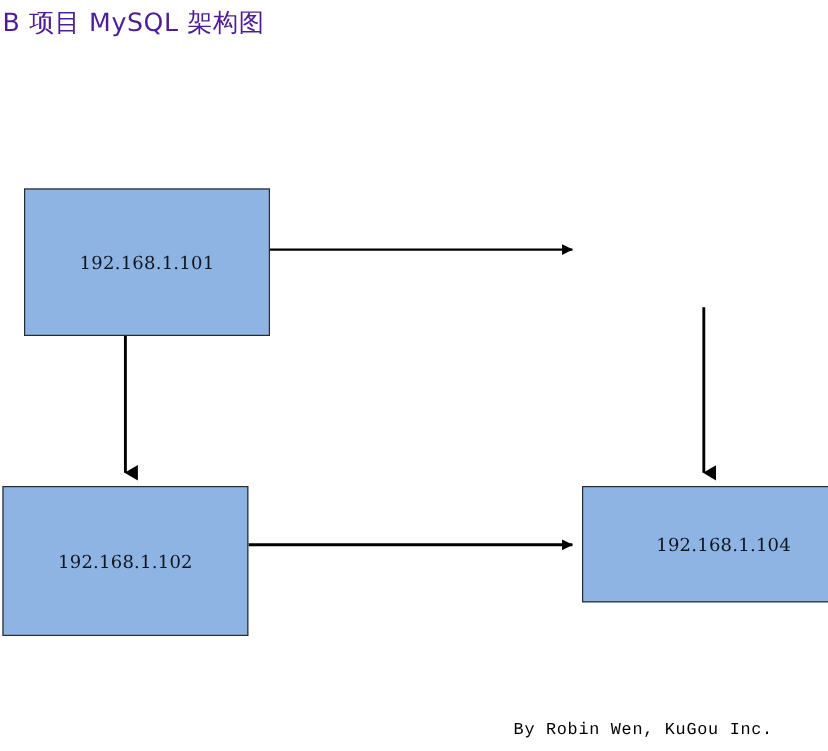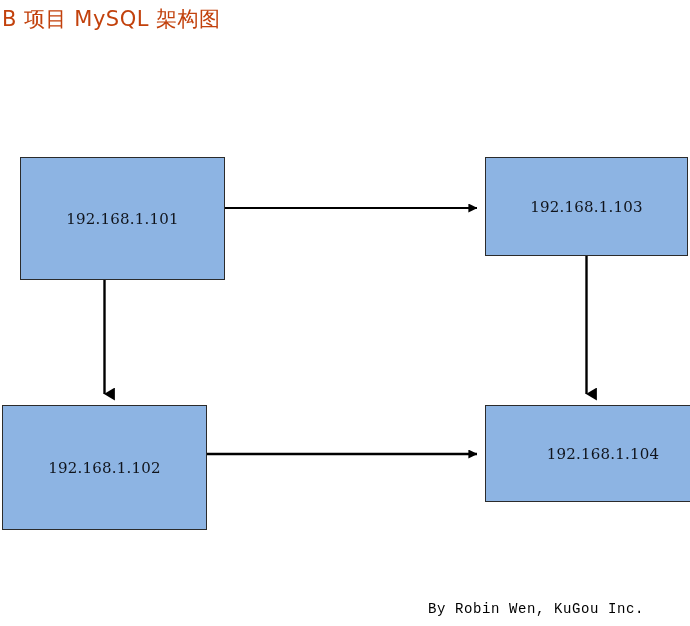--- a/index.html
+++ b/index.html
@@ -27,21 +27,21 @@
 
   #page-title {
     position: absolute;
     left: 2px;
     top: 6px;
     font-family: "DejaVu Sans", "Liberation Sans", sans-serif;
     font-size: 21px;
     line-height: 26px;
     font-weight: 400;
     letter-spacing: 0.5px;
-    color: #c2410c;
+    color: #4c1d95;
     white-space: nowrap;
     text-align: center;
   }
 
   .node-box {
     position: absolute;
     box-sizing: border-box;
     background: #8db4e3;
     border: 1.2px solid #2b2b2b;
     display: flex;
@@ -108,23 +108,20 @@
 
     <line x1="104.5" y1="256" x2="104.5" y2="394" stroke="#000000" stroke-width="2.4" marker-end="url(#arrow-d)"></line>
 
     <line x1="586.5" y1="256" x2="586.5" y2="394" stroke="#000000" stroke-width="2.4" marker-end="url(#arrow-d)"></line>
   </svg>
 
   <div class="node-box" id="node-101">
     <span class="node-label">192.168.1.101</span>
   </div>
 
-  <div class="node-box" id="node-103">
-    <span class="node-label">192.168.1.103</span>
-  </div>
 
   <div class="node-box" id="node-102">
     <span class="node-label">192.168.1.102</span>
   </div>
 
   <div class="node-box" id="node-104">
     <span class="node-label">192.168.1.104</span>
   </div>
 
   <div id="footer-credit">By Robin Wen, KuGou Inc.</div>

